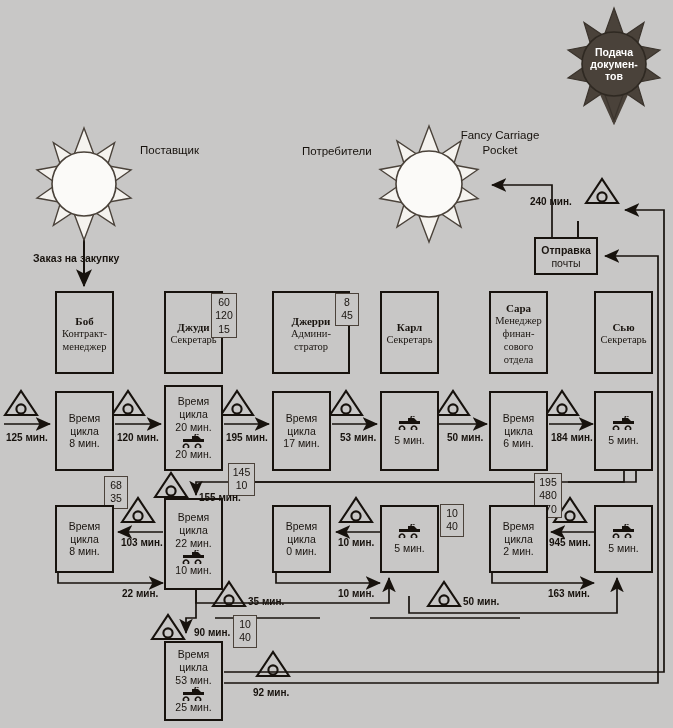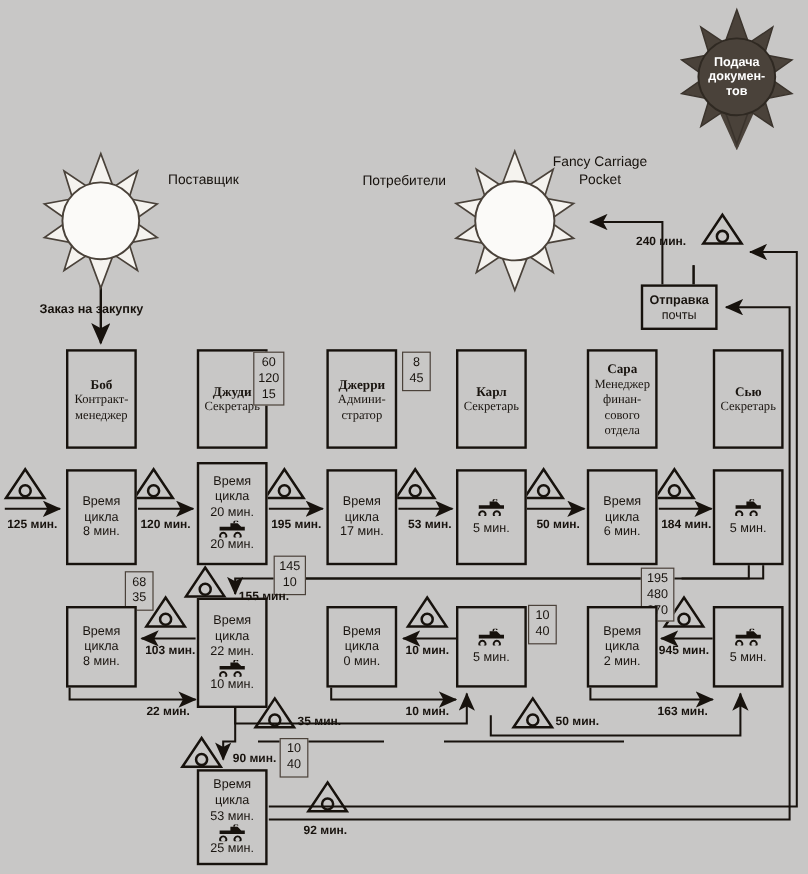--- a/index.html
+++ b/index.html
@@ -202,21 +202,21 @@
     <span class="role-name">Боб</span>
     <span class="role-title">Контракт-</span>
     <span class="role-title">менеджер</span>
   </div>
 
   <div class="node role-box" style="left:164px;top:291px;width:59px;height:83px;padding-top:28px;">
     <span class="role-name">Джуди</span>
     <span class="role-title">Секретарь</span>
   </div>
 
-  <div class="node role-box" style="left:272px;top:291px;width:59px;height:83px;">
+  <div class="node role-box" style="left:272px;top:291px;width:78px;height:83px;">
     <span class="role-name">Джерри</span>
     <span class="role-title">Админи-</span>
     <span class="role-title">стратор</span>
   </div>
 
   <div class="node role-box" style="left:380px;top:291px;width:59px;height:83px;padding-top:28px;">
     <span class="role-name">Карл</span>
     <span class="role-title">Секретарь</span>
   </div>
 

